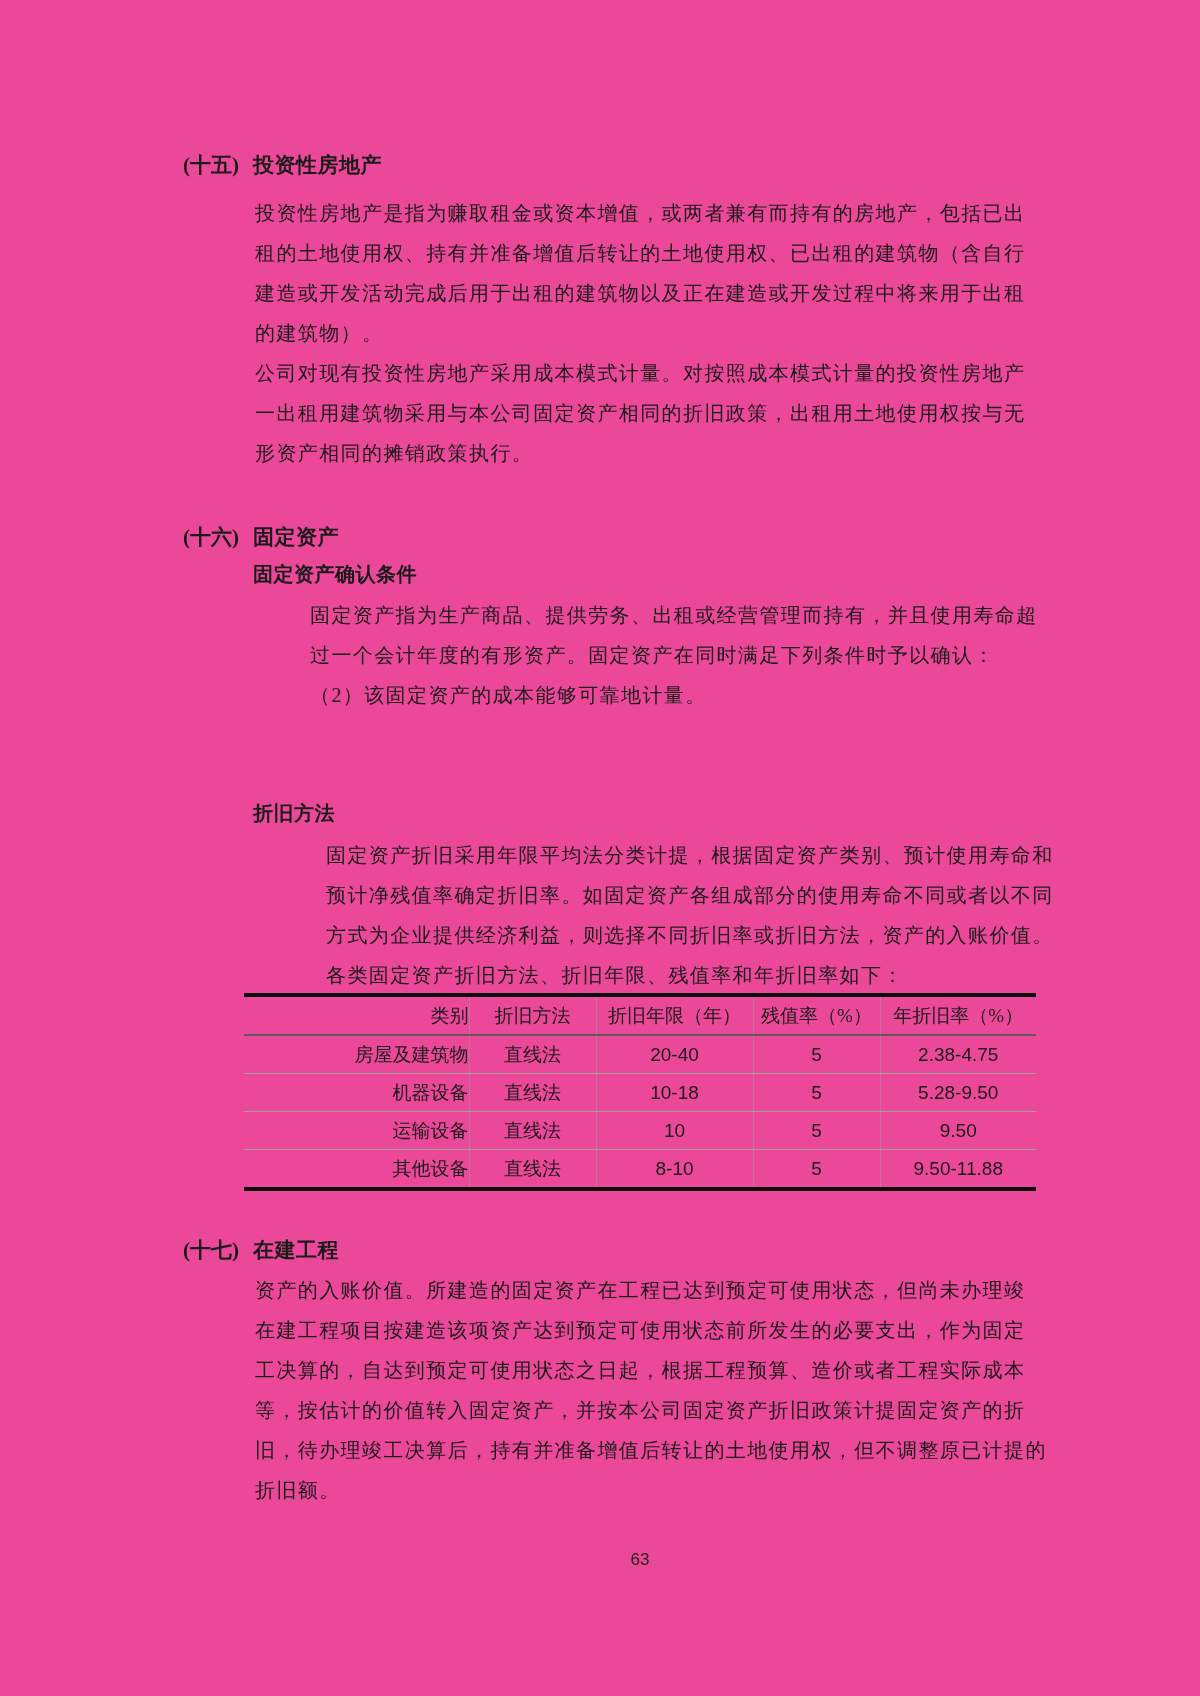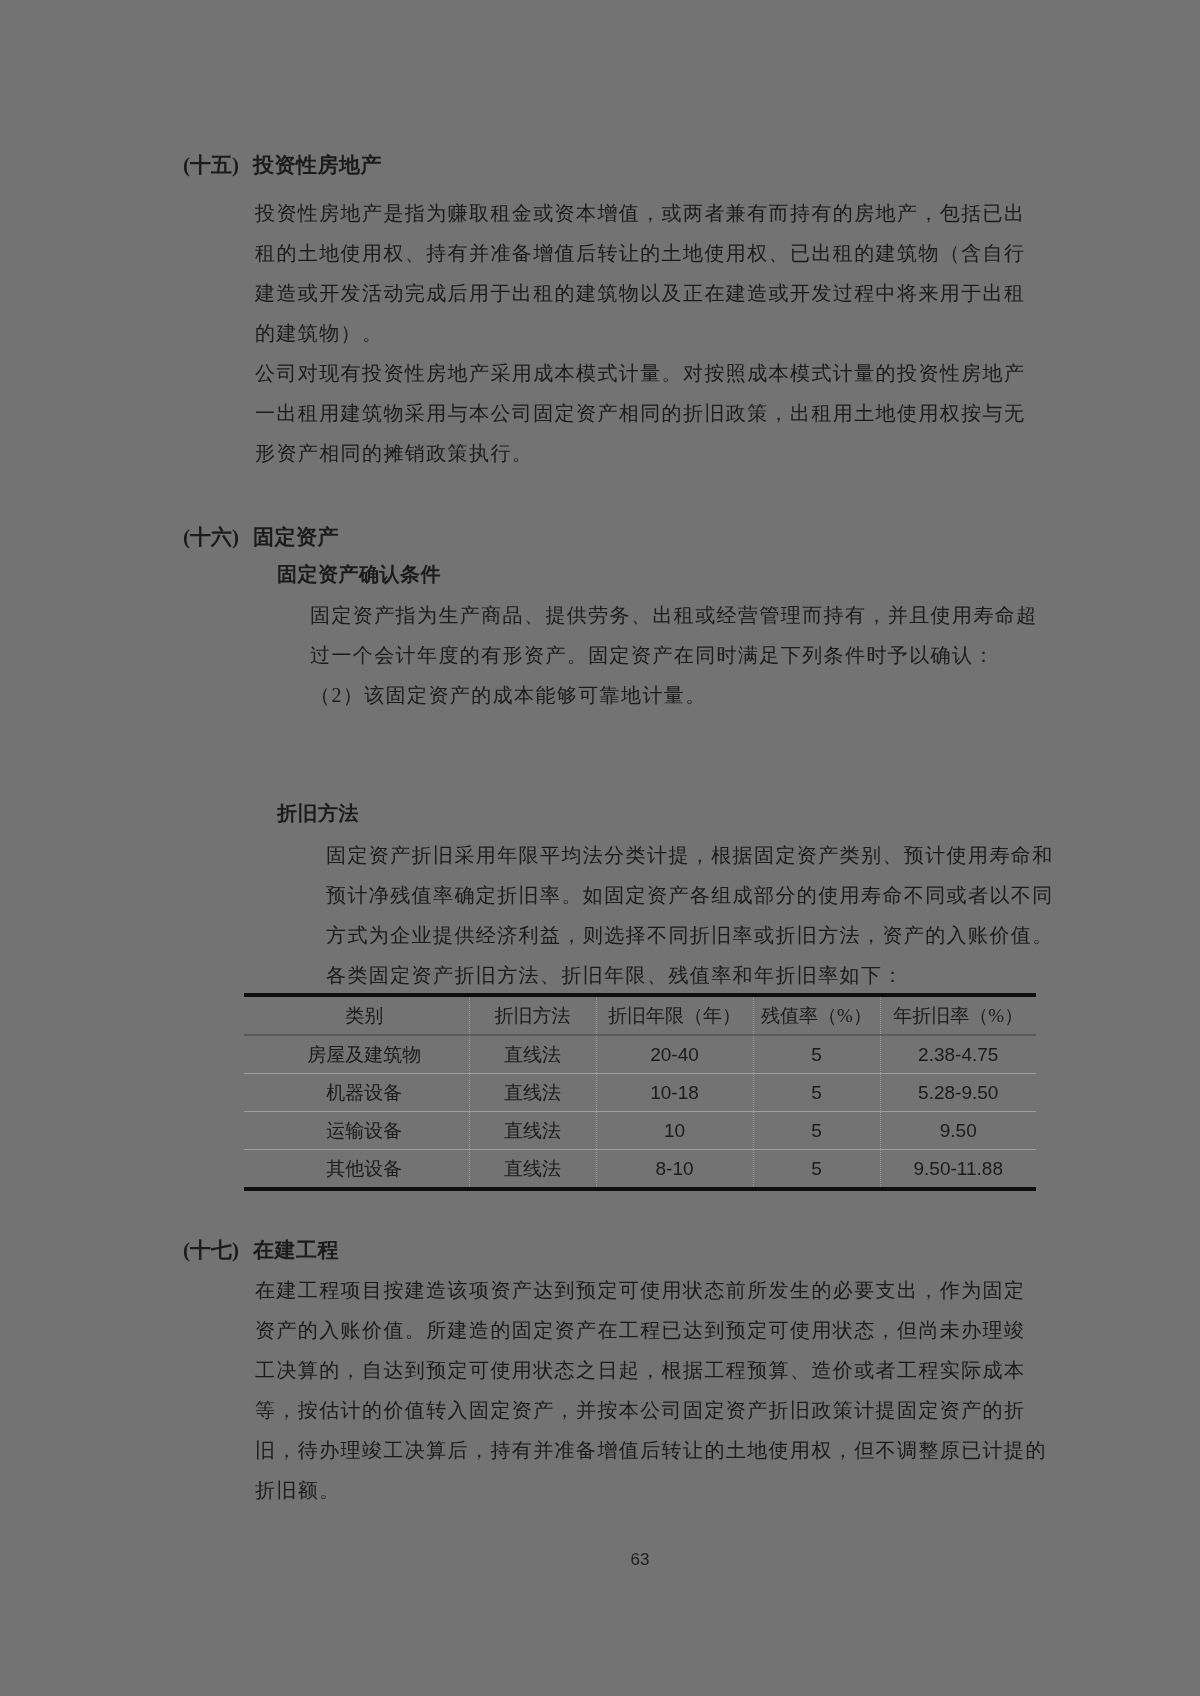--- a/index.html
+++ b/index.html
@@ -1,20 +1,20 @@
 <!DOCTYPE html>
 <html><head>
 <meta charset="utf-8">
 <style>
   html,body{margin:0;padding:0;background:#ffffff;}
   .page{
     position:relative;
     width:1200px;
     height:1696px;
-    background:#737373;
+    background:#ec4899;
     color:#1b1b1b;
     font-family:"Liberation Serif","DejaVu Serif",serif;
     overflow:hidden;
   }
   .sec-heading{
     position:absolute;
     left:183px;
     font-size:21px;
     font-weight:bold;
     line-height:26px;
@@ -27,21 +27,20 @@
     letter-spacing:0;
   }
   .sub-heading{
     position:absolute;
     left:253px;
     font-size:20px;
     font-weight:bold;
     line-height:26px;
     white-space:nowrap;
     letter-spacing:0.5px;
-    margin-left:24px;
   }
   .body-block{
     position:absolute;
     width:800px;
   }
   .body-block .line{
     height:40px;
     line-height:40px;
     font-size:20px;
     letter-spacing:1.4px;
@@ -69,21 +68,21 @@
   }
   .depr-table th{
     border-top:1px solid #9a9a9a;      
     border-bottom:2px solid #5a5a5a;   
   }
   .depr-table td{
     border-top:1px solid #9f9f9f;
   }
   .depr-table tr td:first-child,
   .depr-table tr th:first-child{
-    text-align:center;
+    text-align:right;
     padding-left:16px;
   }
   .depr-table th:first-child{
     text-align:center;
     padding-left:0;
   }
   .depr-table th + th,
   .depr-table td + td{
     border-left:1px dotted #9b9b9b;
   }
@@ -192,22 +191,22 @@
         <td class="num">5</td>
         <td class="num">9.50-11.88</td>
       </tr>
     </tbody>
   </table>
 
   <div class="sec-heading" style="top:1237px;">
     <span class="num" style="font-family:inherit;font-size:inherit;">(十七)</span><span>在建工程</span>
   </div>
   <div class="body-block" style="left:255px;top:1270px;">
+    <div class="line">资产的入账价值。所建造的固定资产在工程已达到预定可使用状态，但尚未办理竣</div>
     <div class="line">在建工程项目按建造该项资产达到预定可使用状态前所发生的必要支出，作为固定</div>
-    <div class="line">资产的入账价值。所建造的固定资产在工程已达到预定可使用状态，但尚未办理竣</div>
     <div class="line">工决算的，自达到预定可使用状态之日起，根据工程预算、造价或者工程实际成本</div>
     <div class="line">等，按估计的价值转入固定资产，并按本公司固定资产折旧政策计提固定资产的折</div>
     <div class="line">旧，待办理竣工决算后，持有并准备增值后转让的土地使用权，但不调整原已计提的</div>
     <div class="line">折旧额。</div>
   </div>
 
   <div class="page-number">63</div>
 
 </div>
 

